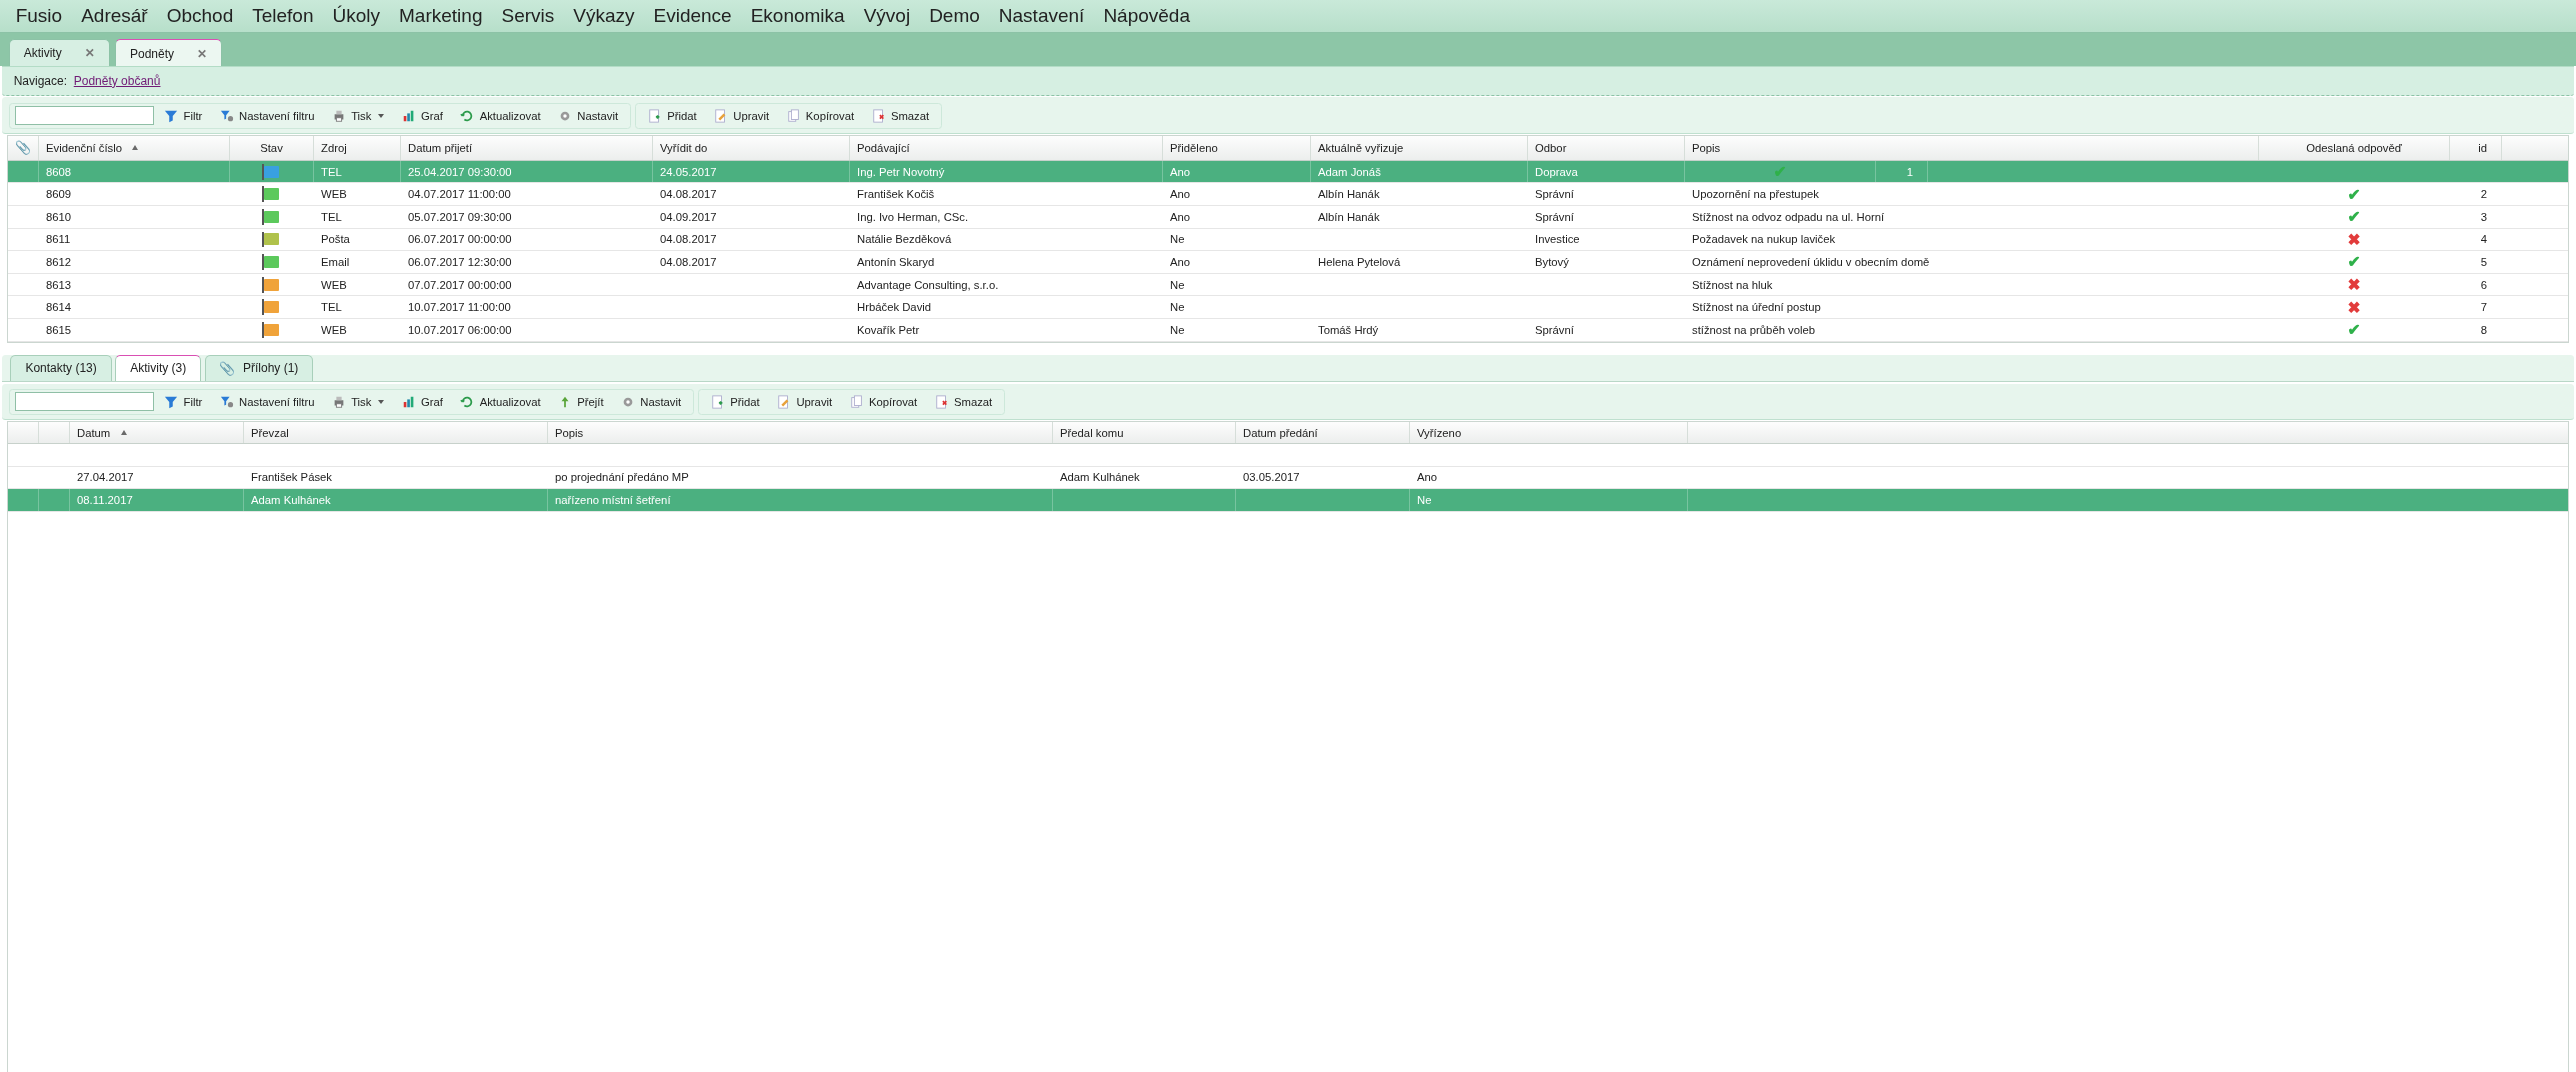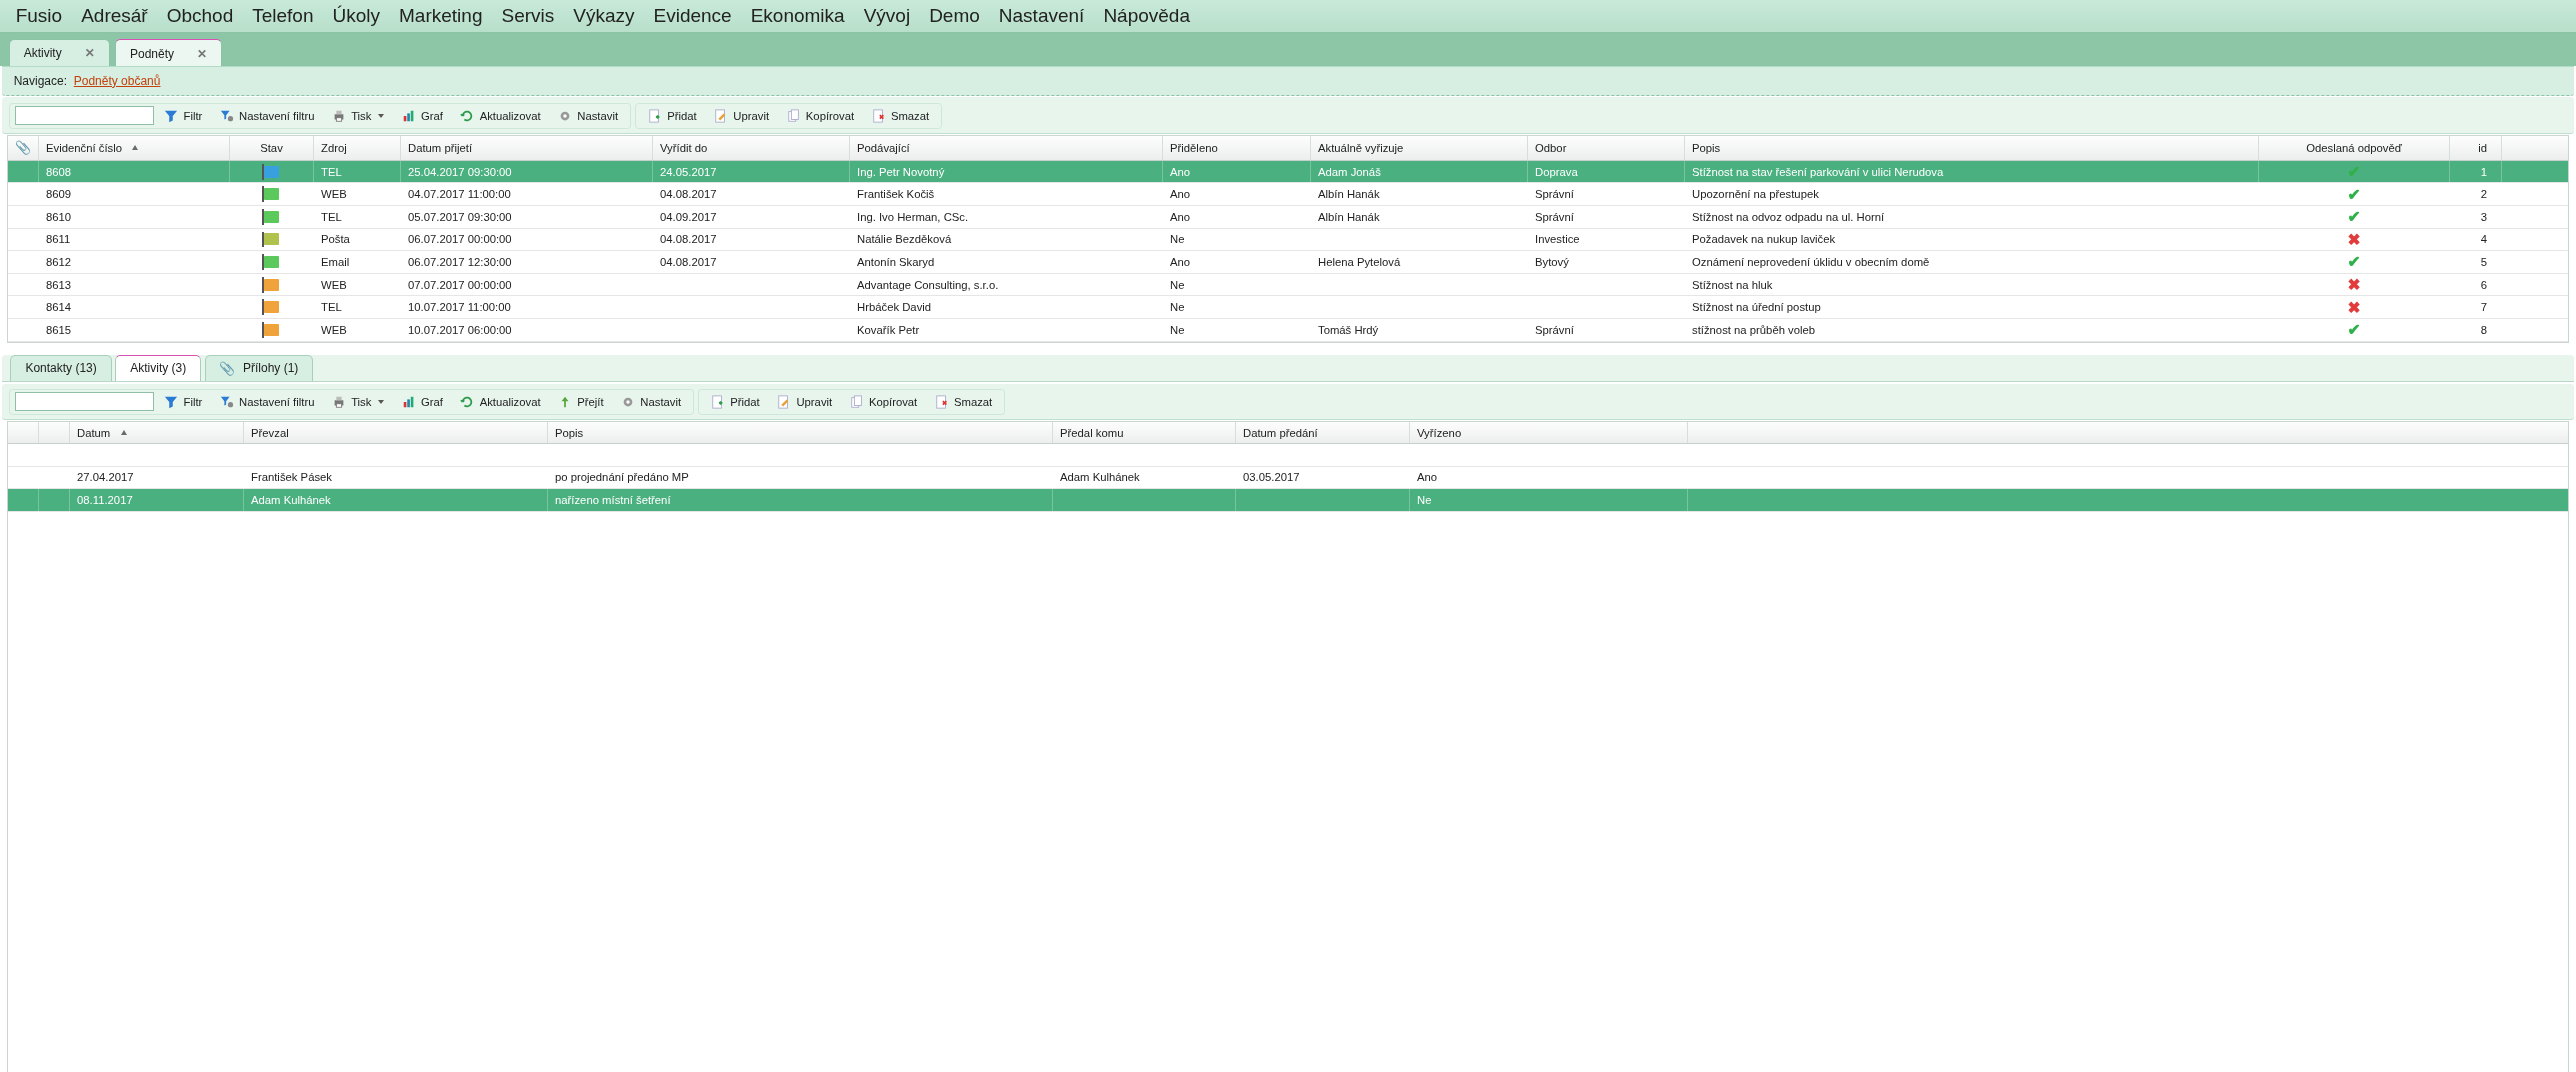--- a/index.html
+++ b/index.html
@@ -12,21 +12,21 @@
 
   
   .modtabs-wrap { background:#8dc6a7; padding:5.2px 8.7px 0 8.7px; }
   .modtabs { display:flex; gap:5.2px; }
   .modtab { background:#d7efe3; border:0.9px solid #8cc2a6; border-bottom:none; border-radius:5.2px 5.2px 0 0; padding:5.2px 14px; display:flex; align-items:center; gap:23px; font-size:12px; }
   .modtab.active { background:#ecf7f1; border-top:1.7px solid #d94fb3; padding-top:7px; }
   .modtab .close { color:#777; font-weight:bold; cursor:pointer; }
 
   
   .navbar { background:#d6efe2; border-top:0.9px solid #b3dcc6; border-bottom:0.9px dashed #8cc2a6; padding:7px 12px; font-size:12px; border-radius:0 0 3.5px 3.5px; margin:0 1.7px; }
-  .navbar a { color:#c2410c; text-decoration:underline; }
+  .navbar a { color:#701a75; text-decoration:underline; }
 
   
   .toolbars { display:flex; gap:3.5px; padding:5.2px 7px 3.5px 7px; background:#e7f5ed; border-bottom:0.9px solid #bfe0cf; margin:1.7px; border-radius:3.5px; align-items:center; }
   .tb-group { display:flex; align-items:center; gap:3.5px; background:#e7f5ed; border:0.9px solid #cde8da; border-radius:3.5px; padding:2.6px 5.2px; }
   .tb-input { width:139px; height:19px; border:0.9px solid #8fbfa6; background:#fff; }
   .tb-btn { display:flex; align-items:center; gap:5.2px; padding:2.6px 7px; border-radius:2.6px; cursor:pointer; }
   .tb-btn .ico { width:14px; height:14px; display:inline-flex; align-items:center; justify-content:center; }
   .caret { border-left:3.5px solid transparent; border-right:3.5px solid transparent; border-top:4.3px solid #555; margin-left:1.7px; }
 
   
@@ -255,21 +255,20 @@
         </div>
         <div class="gc c-zdroj">TEL</div>
         <div class="gc c-dprij">25.04.2017 09:30:00</div>
         <div class="gc c-vyr">
           <span class="">24.05.2017</span>
         </div>
         <div class="gc c-pod">Ing. Petr Novotný</div>
         <div class="gc c-prid">Ano</div>
         <div class="gc c-akt">Adam Jonáš</div>
         <div class="gc c-odb">Doprava</div>
-        <div class="gc c-popis">Stížnost na stav řešení parkování v ulici Nerudova</div>
         <div class="gc c-odes">
           <span class="tick">✔</span>
         </div>
         <div class="gc c-id">1</div>
       </div>
       <div class="gr">
         <div class="gc c-clip"></div>
         <div class="gc c-ev">8609</div>
         <div class="gc c-stav">
           <span class="flag green"></span>

